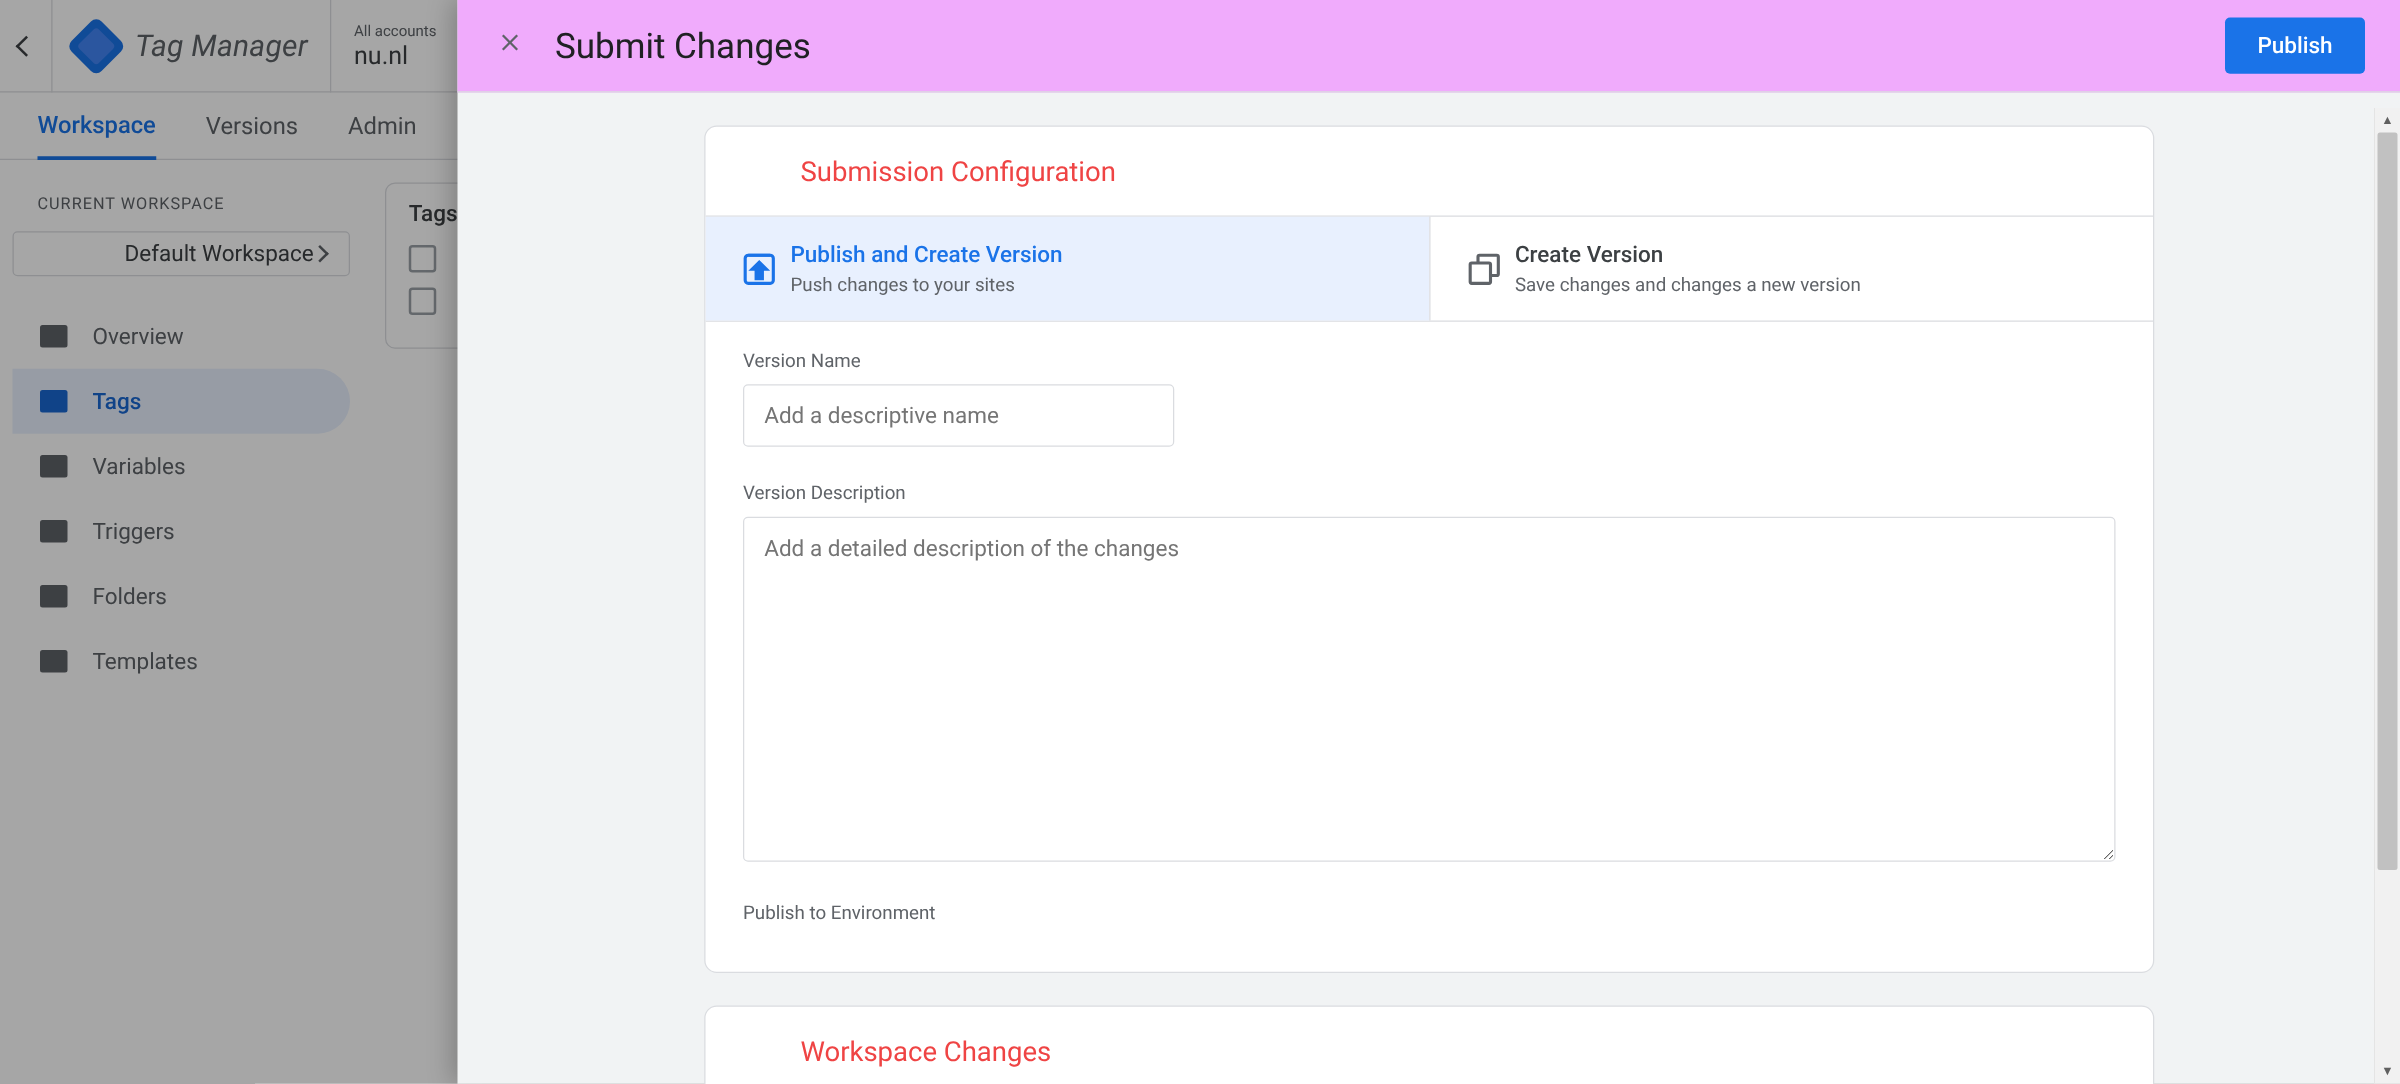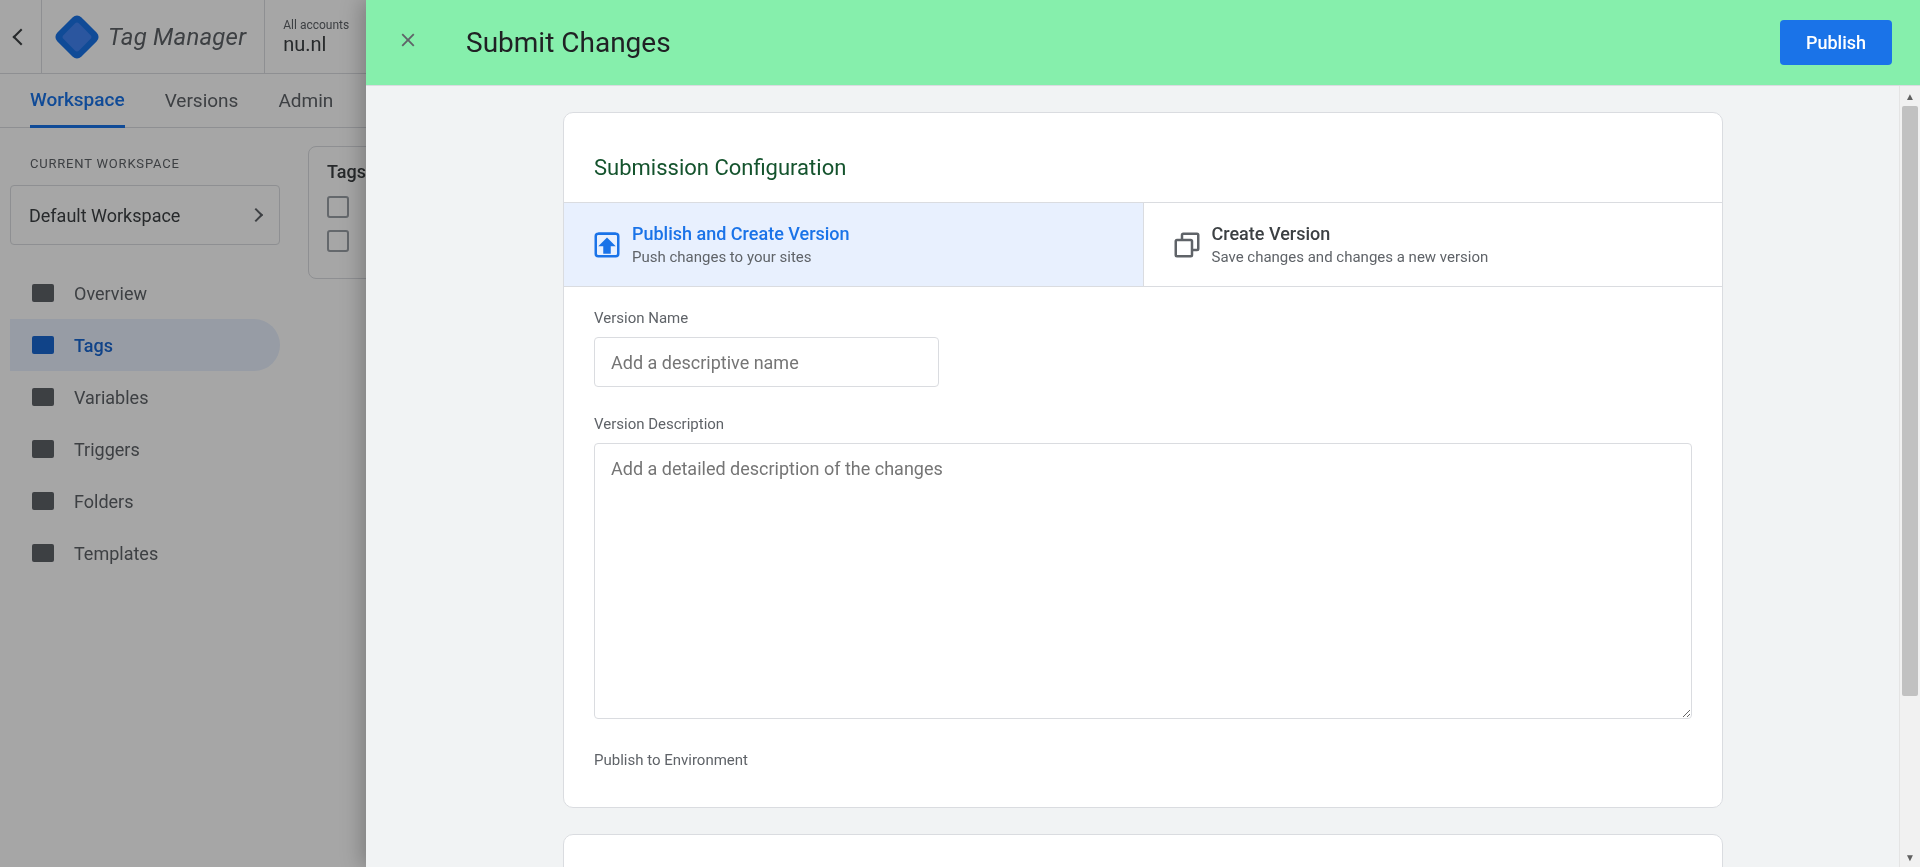--- a/index.html
+++ b/index.html
@@ -38,21 +38,21 @@
     padding-left: 30px; gap: 40px;
   }
   .bg-tab { font-size: 19px; color:#5f6368; height:54px; display:flex; align-items:center; }
   .bg-tab.active { color:#1a73e8; border-bottom: 3px solid #1a73e8; margin-bottom:-1px; font-weight:500;text-align:right;}
 
   .bg-body { display:flex; }
   .bg-sidebar { width: 290px; padding: 20px 10px; }
   .bg-sidebar .label { font-size: 13px; color:#5f6368; letter-spacing: .8px; padding: 8px 20px; text-transform: uppercase; }
   .bg-ws-sel {
     margin: 6px 0 22px; border:1px solid #dadce0; border-radius:4px;
-    height: 60px; display:flex; align-items:center; justify-content:space-between;
+    height: 36px; display:flex; align-items:center; justify-content:flex-end;
     padding: 0 18px; font-size:18px; color:#3c4043;
   }
   .bg-side-item {
     display:flex; align-items:center; gap: 20px; height: 52px; padding: 0 22px;
     font-size: 18px; color:#5f6368; border-radius: 0 26px 26px 0;
   }
   .bg-side-item.active { background:#e8f0fe; color:#1967d2; font-weight:500; }
   .bg-side-item .ico { width: 22px; height: 18px; background:#5f6368; border-radius:2px; }
   .bg-side-item.active .ico { background:#1967d2; }
 
@@ -61,39 +61,39 @@
   .bg-card h3 { font-size:18px; color:#3c4043; font-weight:500; margin-bottom: 14px;}
   .bg-chk { width: 22px; height:22px; border:2px solid #9aa0a6; border-radius:3px; margin: 12px 0;}
 
   
   .modal {
     position:absolute; top:0; bottom:0; left: 366px; right:0;
     background:#f1f3f4; box-shadow: -4px 0 20px rgba(0,0,0,.25);
     display:flex; flex-direction:column;
   }
   .modal-header {
-    height: 86px; background:#86efac; border-bottom:1px solid #dadce0;
-    display:flex; align-items:center; padding: 0 28px; gap: 44px;
+    height: 74px; background:#f0abfc; border-bottom:1px solid #dadce0;
+    display:flex; align-items:center; padding: 0 28px; gap: 22px;
     flex-shrink: 0;
   }
   .close-x { font-size: 22px; color:#5f6368; cursor:pointer; width:28px; text-align:center;}
   .modal-title { font-size: 28px; color:#202124; flex:1; }
   .publish-btn {
     background:#1a73e8; color:#fff; font-size:18px; font-weight:500;
     border:none; border-radius:4px; padding: 12px 26px; cursor:pointer;
   }
 
   .modal-body { flex:1; overflow-y:auto; }
   .modal-inner { width: 1160px; margin: 26px auto; }
 
   .card {
     background:#fff; border:1px solid #dadce0; border-radius:10px;
     margin-bottom: 26px; overflow:hidden;
   }
-  .card-title { font-size: 22px; color:#14532d; padding: 42px 30px 22px; }
+  .card-title { font-size: 22px; color:#ef4444; padding: 24px 30px 22px; margin-left: 46px; }
 
   .option-row { display:flex; border-top:1px solid #dadce0; border-bottom:1px solid #dadce0;}
   .option {
     flex:1; display:flex; align-items:center; gap: 8px; padding: 20px 26px;
     cursor:pointer;
   }
   .option.selected { background:#e8f0fe; }
   .option .oico { width:34px; height:30px; display:flex; align-items:center; justify-content:center;}
   .option .oico svg { width:30px; height:30px; }
   .option .otitle { font-size:18px; font-weight:500; color:#3c4043;}

